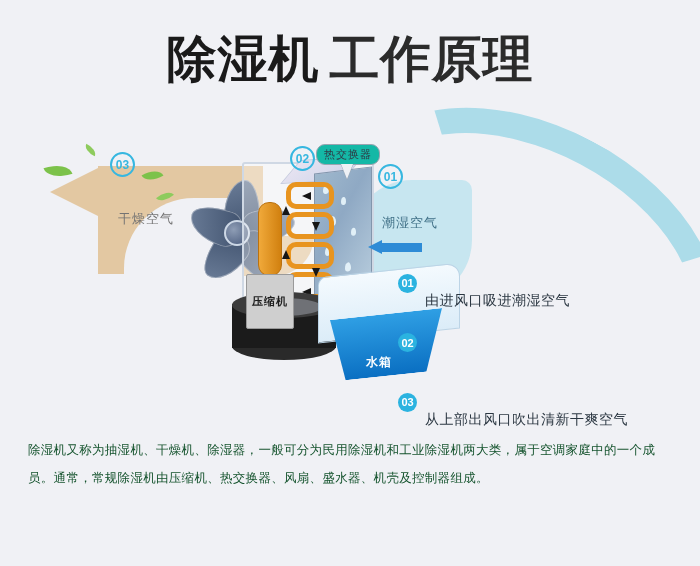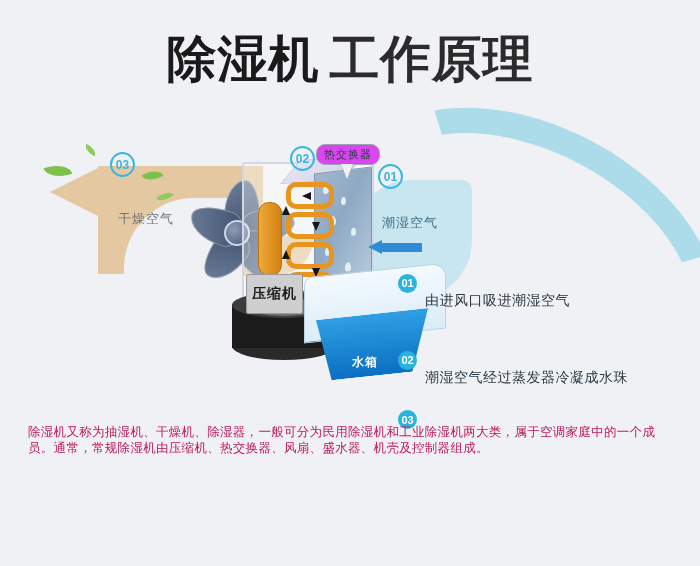--- a/index.html
+++ b/index.html
@@ -164,21 +164,21 @@
   
   .base{
     position:absolute;left:14px;top:140px;width:104px;height:72px;
   }
   .base-top{position:absolute;left:0;top:0;width:104px;height:26px;background:#3c3c3c;border-radius:50%;}
   .base-mid{position:absolute;left:0;top:12px;width:104px;height:44px;background:#1b1b1b;}
   .base-bot{position:absolute;left:0;top:40px;width:104px;height:28px;background:#2a2a2a;border-radius:50%;}
   .base-inner{position:absolute;left:14px;top:6px;width:76px;height:18px;background:#6f7176;border-radius:50%;}
 
   
-  .tank{position:absolute;left:86px;top:118px;width:140px;height:110px;}
+  .tank{position:absolute;left:100px;top:118px;width:140px;height:110px;}
   .tank-shell{
     position:absolute;left:0;top:0;width:140px;height:64px;
     background:linear-gradient(180deg,#f4fafe,#dbecf8);
     border:1px solid #bcd4e6;
     border-radius:8px 14px 0 0;
     transform:skewY(-6deg);
   }
   .tank-water{
     position:absolute;left:12px;top:44px;width:112px;height:62px;
     background:linear-gradient(180deg,#2f9fe4,#0a6fc2);
@@ -188,40 +188,40 @@
   .tank-lbl{
     position:absolute;left:48px;top:84px;
     font-size:12px;color:#ffffff;font-weight:bold;
     letter-spacing:1px;
   }
 
   
   .comp-lbl{
     position:absolute;left:28px;top:122px;
     background:#cfcfcf;border:1px solid #9a9a9a;
-    padding:10px 5px;font-size:14px;color:#1d1d1d;
+    padding:19px 5px;font-size:11px;color:#1d1d1d;
     font-weight:bold;letter-spacing:1px;border-radius:2px;
   }
 
   
   .badge{
     position:absolute;
     width:21px;height:21px;border-radius:50%;
     border:2px solid #36b7e0;
     color:#36b7e0;font-size:12px;font-weight:bold;
     display:flex;align-items:center;justify-content:center;
     background:transparent;letter-spacing:0;
   }
   .lbl{position:absolute;font-size:13px;color:#737373;letter-spacing:1px;}
   .lbl.blue{color:#3f6f86;}
 
   .bubble{
     position:absolute;left:316px;top:26px;
     border:1px solid #9aa4b0;border-radius:9px;
-    background:#d946ef;
+    background:#14b8a6;
     padding:2px 7px;font-size:11px;color:#2f3a46;
     letter-spacing:1px;white-space:nowrap;
   }
   .bubble:after{
     content:"";position:absolute;left:24px;bottom:-15px;
     width:0;height:0;
     border-left:6px solid transparent;border-right:6px solid transparent;
     border-top:15px solid #eef1f5;
     filter:drop-shadow(0 1px 0 #9aa4b0);
   }
@@ -234,24 +234,24 @@
     background:#2bb3e0;color:#fff;
     font-size:11px;font-weight:bold;
     display:flex;align-items:center;justify-content:center;
     flex:0 0 19px;margin-right:8px;
   }
   .step-text{font-size:14px;color:#2b3742;letter-spacing:.5px;white-space:nowrap;margin-top:36px;}
 
   
   .copy{position:absolute;left:28px;top:424px;width:648px;}
   .copy p{
-    margin:0 0 16px 0;
+    margin:12px 0 16px 0;
     font-size:12.5px;
-    line-height:16px;
-    color:#be185d;
+    line-height:28px;
+    color:#14532d;
     letter-spacing:.3px;
   }
 </style>
 </head>
 <body>
 
 <div class="page">
 
   <div class="title">
     <span class="t-a">除湿机</span><span class="t-b">工作原理</span>
@@ -350,24 +350,24 @@
 
   </div>
 
   <div class="steps">
     <div class="step">
       <div class="step-badge">01</div>
       <div class="step-text">由进风口吸进潮湿空气</div>
     </div>
     <div class="step">
       <div class="step-badge">02</div>
-      <div class="step-text">潮湿空气经过蒸发器冷凝成水珠</div>
     </div>
     <div class="step">
       <div class="step-badge">03</div>
+      <div class="step-text">从上部出风口吹出清新干爽空气</div>
     </div>
   </div>
 
   <div class="copy">
     <p>除湿机又称为抽湿机、干燥机、除湿器，一般可分为民用除湿机和工业除湿机两大类，属于空调家庭中的一个成员。通常，常规除湿机由压缩机、热交换器、风扇、盛水器、机壳及控制器组成。</p>
   </div>
 
 </div>
 
 </body></html>

